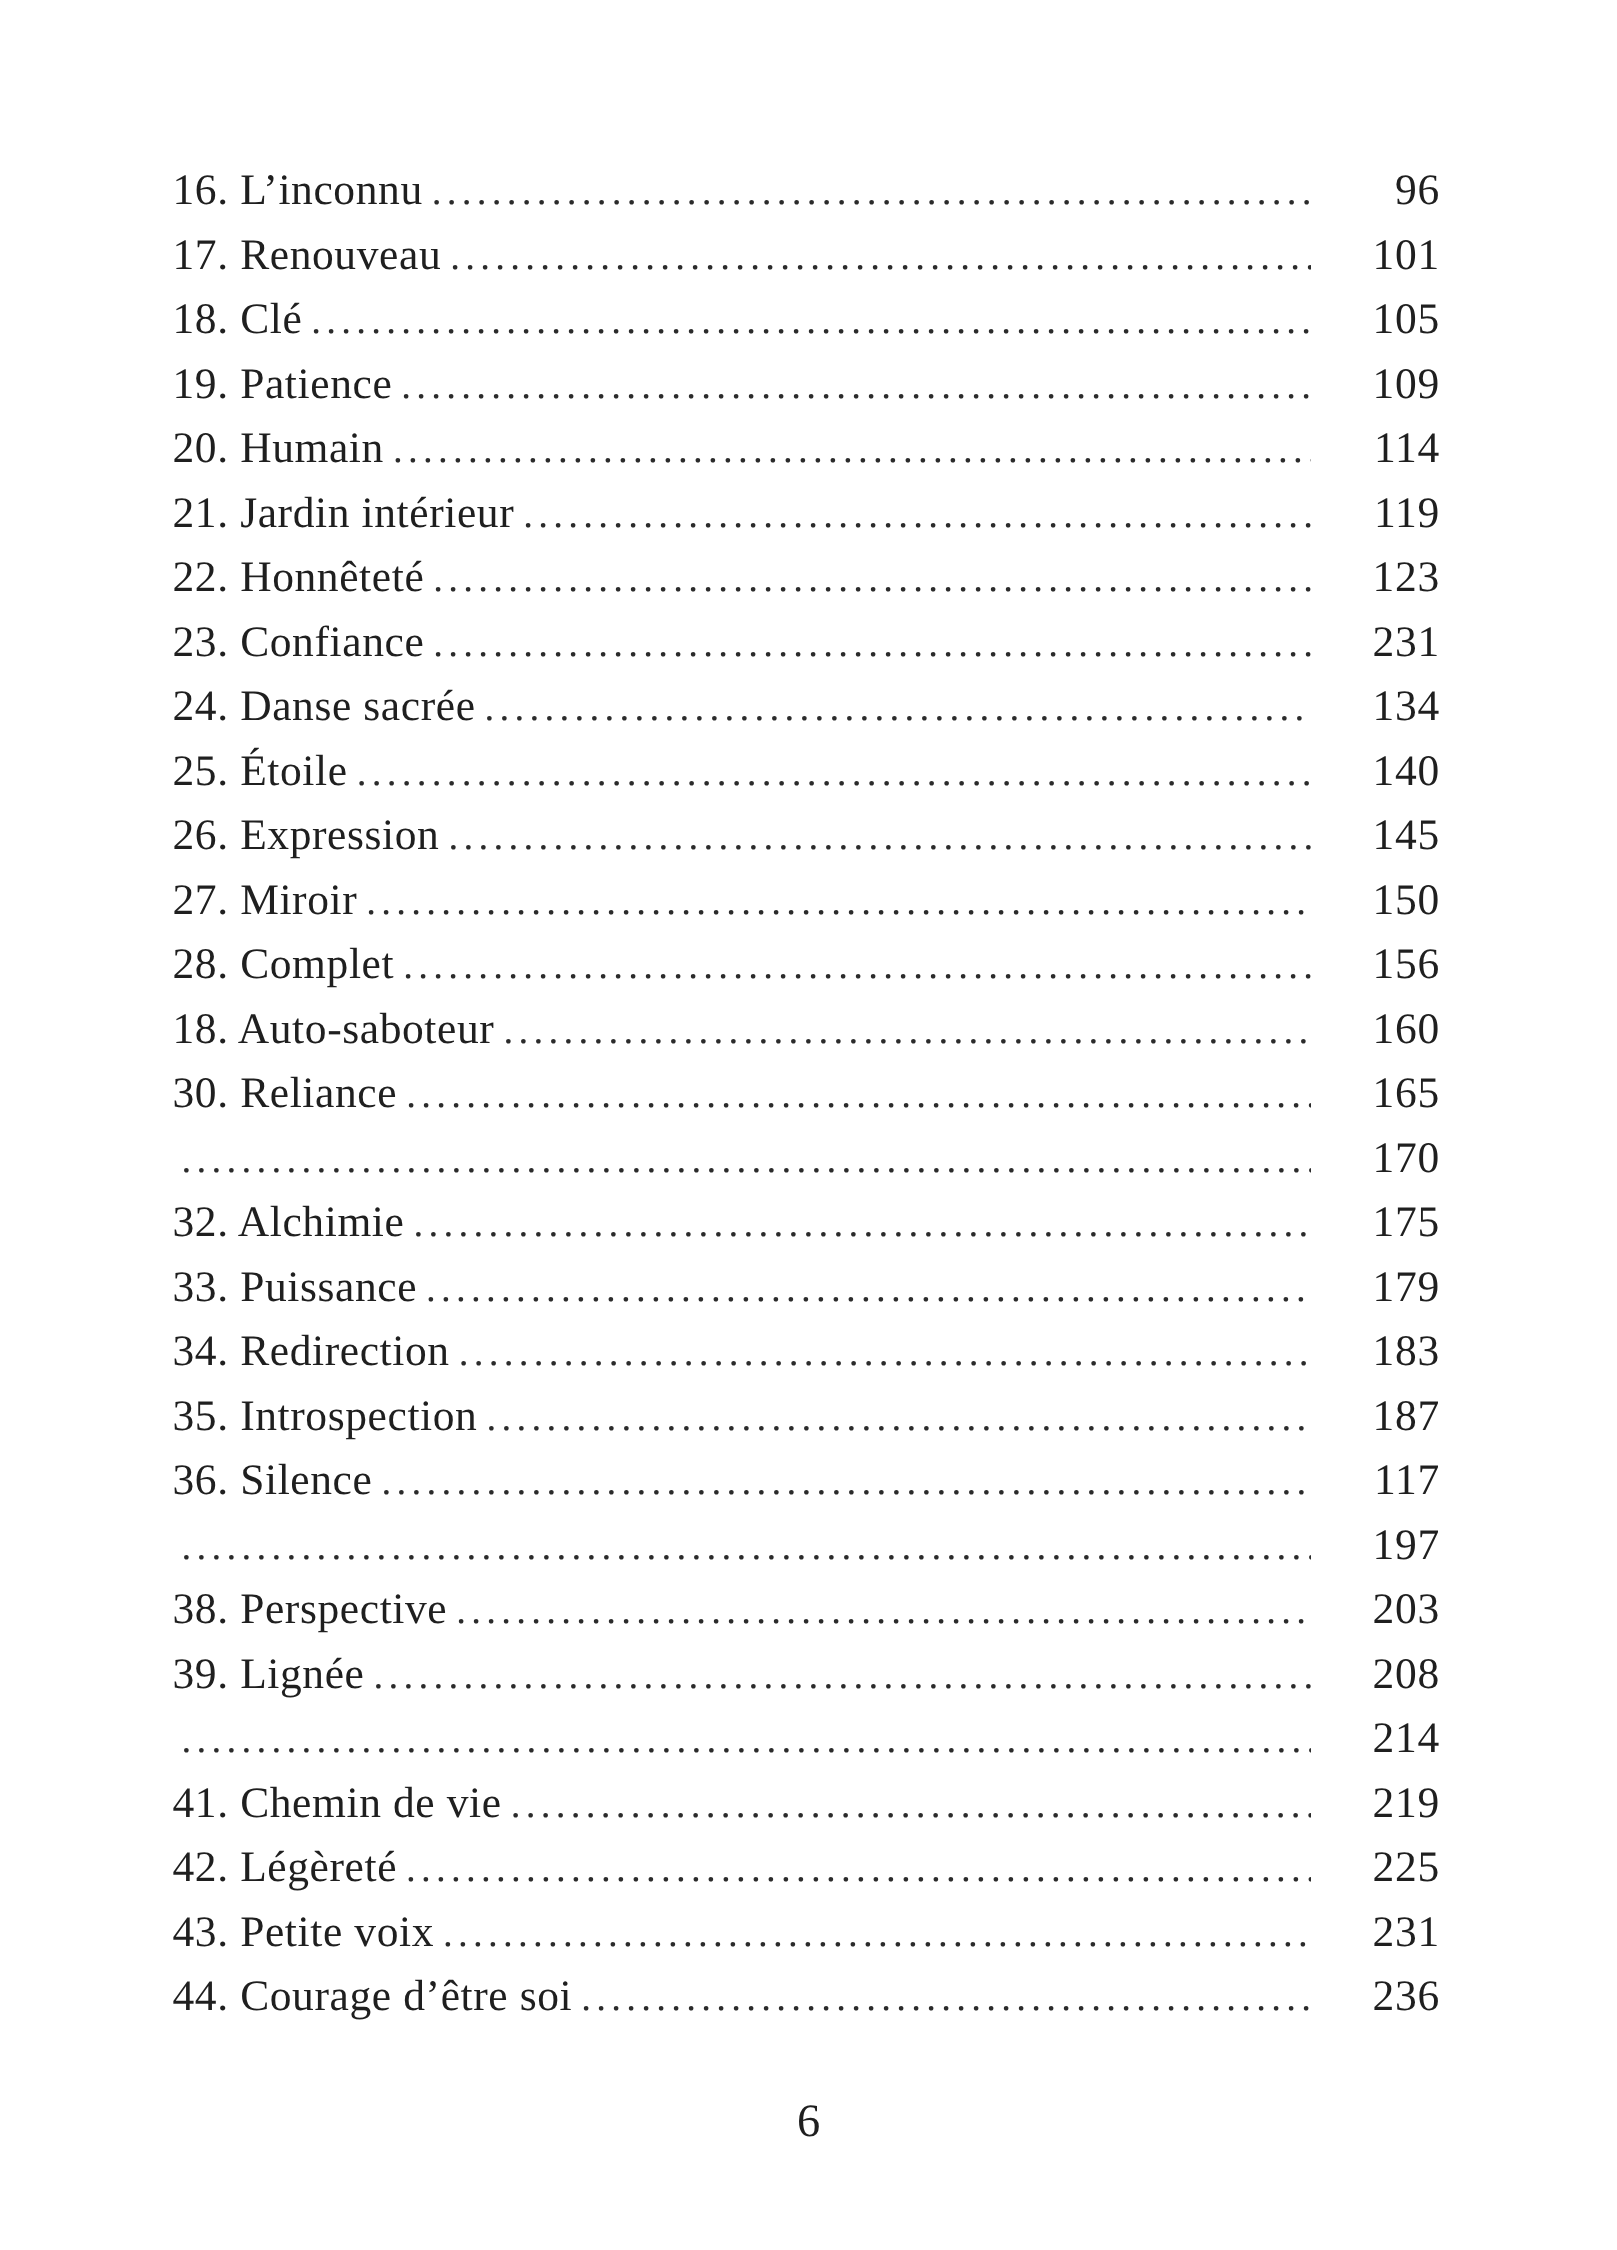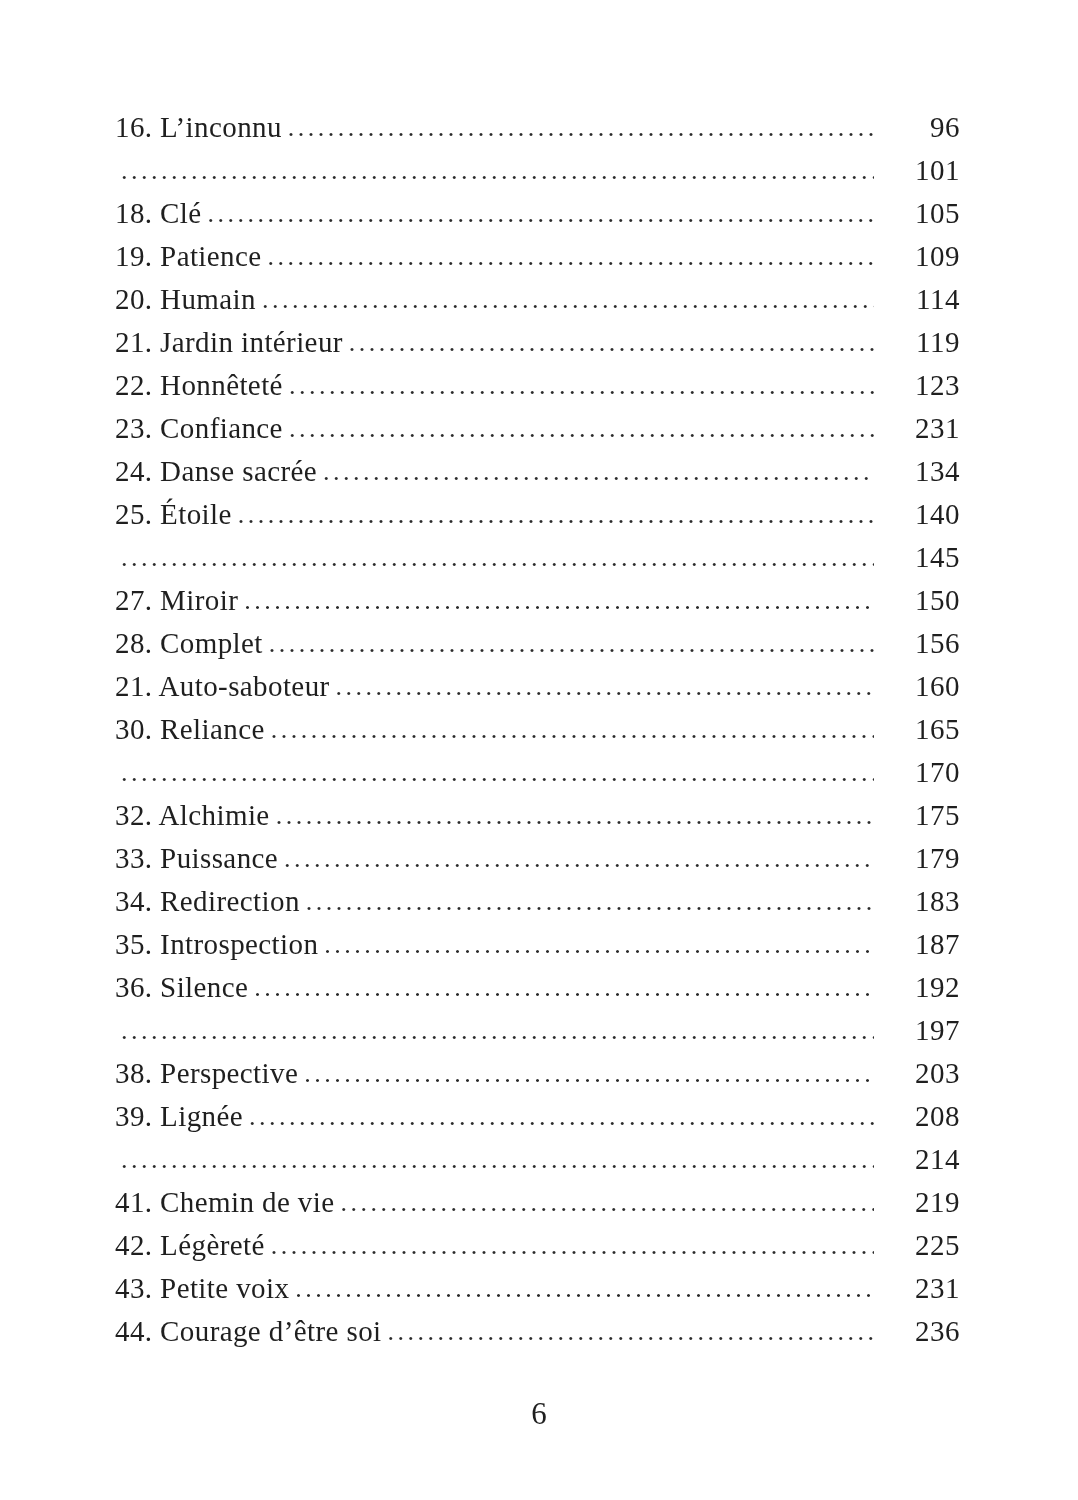--- a/index.html
+++ b/index.html
@@ -64,20 +64,21 @@
 <body>
 
 <div class="page">
   <ol class="toc-list" id="toc-list">
       <li class="toc-row">
         <span class="toc-label">16. L’inconnu</span>
         <span class="toc-dots">........................................................................................................................................................................................................</span>
         <span class="toc-page">96</span>
       </li>
       <li class="toc-row">
+        <span class="toc-label">17. Renouveau</span>
         <span class="toc-dots">........................................................................................................................................................................................................</span>
         <span class="toc-page">101</span>
       </li>
       <li class="toc-row">
         <span class="toc-label">18. Clé</span>
         <span class="toc-dots">........................................................................................................................................................................................................</span>
         <span class="toc-page">105</span>
       </li>
       <li class="toc-row">
         <span class="toc-label">19. Patience</span>
@@ -108,35 +109,36 @@
         <span class="toc-label">24. Danse sacrée</span>
         <span class="toc-dots">........................................................................................................................................................................................................</span>
         <span class="toc-page">134</span>
       </li>
       <li class="toc-row">
         <span class="toc-label">25. Étoile</span>
         <span class="toc-dots">........................................................................................................................................................................................................</span>
         <span class="toc-page">140</span>
       </li>
       <li class="toc-row">
+        <span class="toc-label">26. Expression</span>
         <span class="toc-dots">........................................................................................................................................................................................................</span>
         <span class="toc-page">145</span>
       </li>
       <li class="toc-row">
         <span class="toc-label">27. Miroir</span>
         <span class="toc-dots">........................................................................................................................................................................................................</span>
         <span class="toc-page">150</span>
       </li>
       <li class="toc-row">
         <span class="toc-label">28. Complet</span>
         <span class="toc-dots">........................................................................................................................................................................................................</span>
         <span class="toc-page">156</span>
       </li>
       <li class="toc-row">
-        <span class="toc-label">21. Auto-saboteur</span>
+        <span class="toc-label">18. Auto-saboteur</span>
         <span class="toc-dots">........................................................................................................................................................................................................</span>
         <span class="toc-page">160</span>
       </li>
       <li class="toc-row">
         <span class="toc-label">30. Reliance</span>
         <span class="toc-dots">........................................................................................................................................................................................................</span>
         <span class="toc-page">165</span>
       </li>
       <li class="toc-row">
         <span class="toc-dots">........................................................................................................................................................................................................</span>
@@ -158,21 +160,21 @@
         <span class="toc-page">183</span>
       </li>
       <li class="toc-row">
         <span class="toc-label">35. Introspection</span>
         <span class="toc-dots">........................................................................................................................................................................................................</span>
         <span class="toc-page">187</span>
       </li>
       <li class="toc-row">
         <span class="toc-label">36. Silence</span>
         <span class="toc-dots">........................................................................................................................................................................................................</span>
-        <span class="toc-page">192</span>
+        <span class="toc-page">117</span>
       </li>
       <li class="toc-row">
         <span class="toc-dots">........................................................................................................................................................................................................</span>
         <span class="toc-page">197</span>
       </li>
       <li class="toc-row">
         <span class="toc-label">38. Perspective</span>
         <span class="toc-dots">........................................................................................................................................................................................................</span>
         <span class="toc-page">203</span>
       </li>

